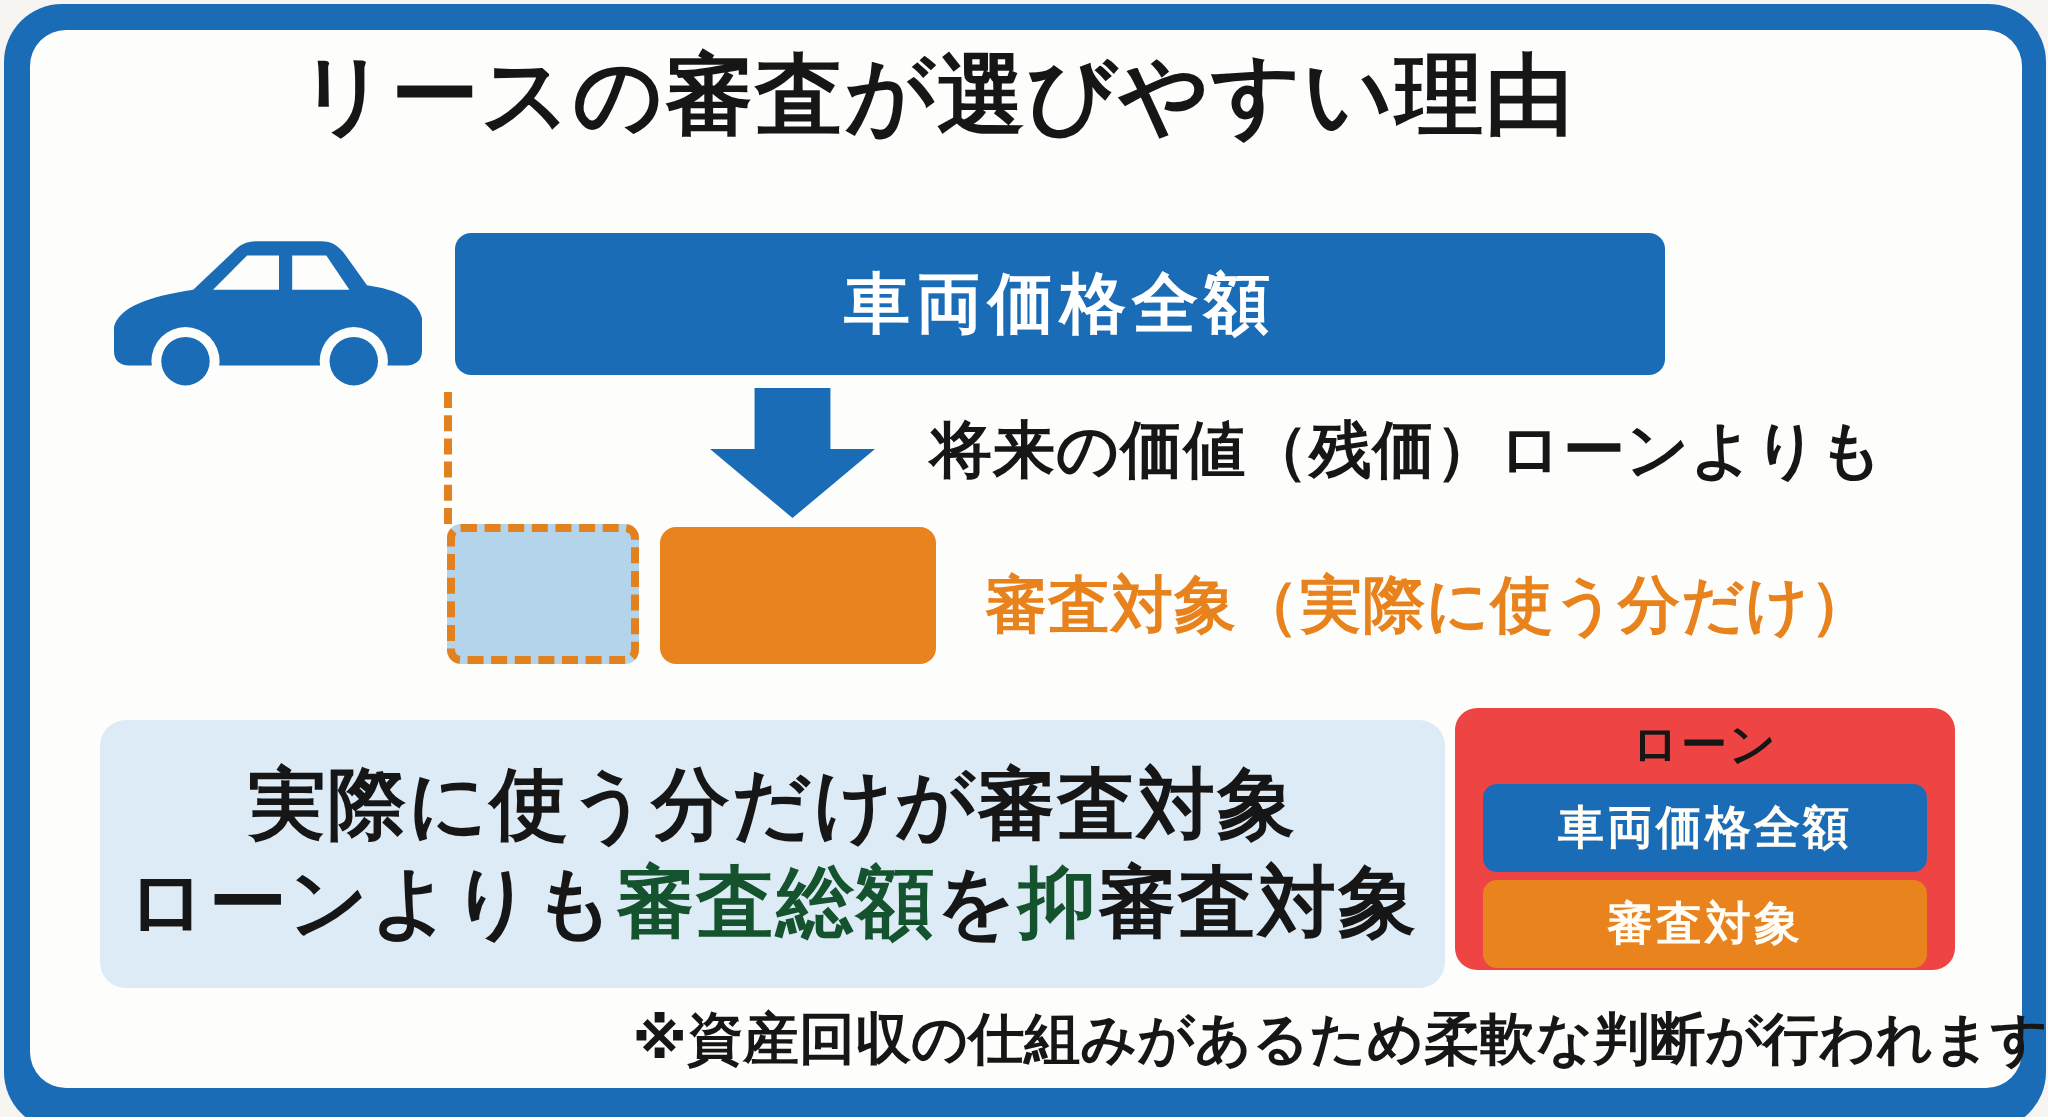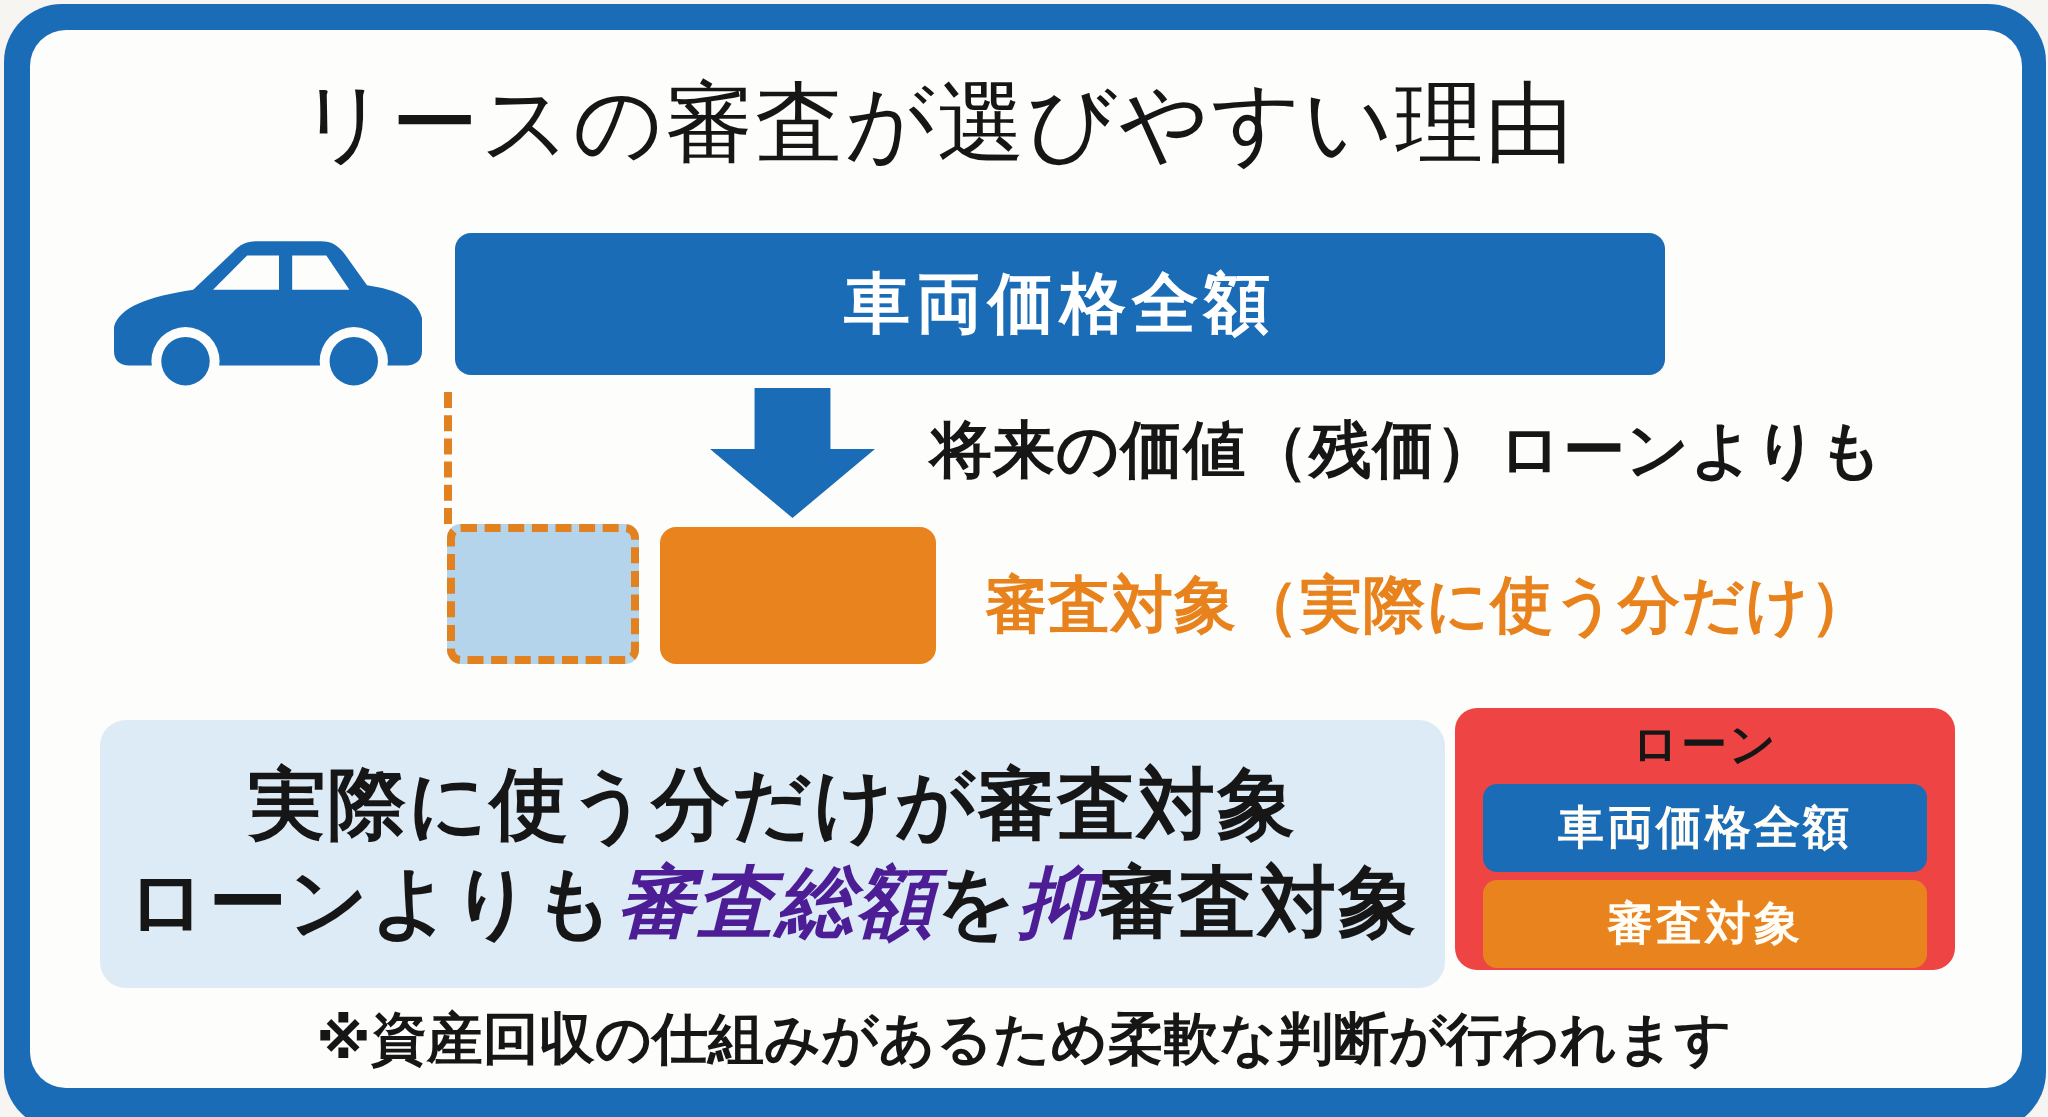--- a/index.html
+++ b/index.html
@@ -7,22 +7,22 @@
     position:relative;width:2048px;height:1117px;overflow:hidden;
     font-family:"Liberation Sans","DejaVu Sans",sans-serif;
     background:#f6f5f2;
   }
   .abs{position:absolute;}
   
   .frame{left:4px;top:4px;width:2042px;height:1126px;background:#1a6cb6;border-radius:58px;}
   .card{left:30px;top:30px;width:1992px;height:1058px;background:#fdfdfb;border-radius:36px;}
   
   .title{
-    left:0;top:64px;width:1874px;text-align:center;
-    font-size:88px;font-weight:400;color:#161616;letter-spacing:2px;white-space:nowrap;
+    left:0;top:36px;width:1874px;text-align:center;
+    font-size:88px;font-weight:700;color:#161616;letter-spacing:2px;white-space:nowrap;
   }
   
   .car{left:103px;top:220px;width:330px;height:190px;}
   
   .main-bar{
     left:455px;top:233px;width:1210px;height:142px;background:#1a6cb6;border-radius:16px;
     display:flex;align-items:center;justify-content:center;
   }
   .main-bar span{font-size:66px;font-weight:800;color:#ffffff;letter-spacing:6px;white-space:nowrap;}
   
@@ -45,38 +45,38 @@
   .target-note{
     left:985px;top:563px;font-size:62px;font-weight:700;color:#e8821c;
     letter-spacing:1px;white-space:nowrap;
   }
   
   .summary{
     left:100px;top:720px;width:1345px;height:268px;background:#dcebf6;border-radius:26px;
     display:flex;flex-direction:column;align-items:center;justify-content:center;gap:12px;
   }
   .summary .line{font-size:78px;font-weight:800;color:#161616;letter-spacing:2px;white-space:nowrap;line-height:1.1;}
-  .seg-orange{color:#4c1d95;font-style:italic;}
+  .seg-orange{color:#14532d;}
   .seg-black{color:#161616;}
   
   .loan{
     left:1455px;top:708px;width:500px;height:262px;background:#ef4444;border-radius:22px;
     display:flex;flex-direction:column;align-items:center;
   }
   .loan-heading{font-size:46px;font-weight:800;color:#161616;margin-top:6px;letter-spacing:2px;}
   .loan-bar{
     width:444px;height:88px;border-radius:14px;margin-top:8px;
     display:flex;align-items:center;justify-content:center;
   }
   .loan-bar.blue{background:#1a6cb6;}
   .loan-bar.orange{background:#e8831d;}
   .loan-bar span{font-size:46px;font-weight:800;color:#fffdf6;letter-spacing:3px;white-space:nowrap;}
   
   .footnote{
-    left:0;top:1002px;width:2048px;text-align:center;
+    left:0;top:1002px;width:2048px;text-align:right;
     font-size:56px;font-weight:800;color:#161616;letter-spacing:0;white-space:nowrap;
   }
 </style>
 </head>
 <body>
 
 <div id="stage">
   <div class="abs frame"></div>
   <div class="abs card"></div>
 

